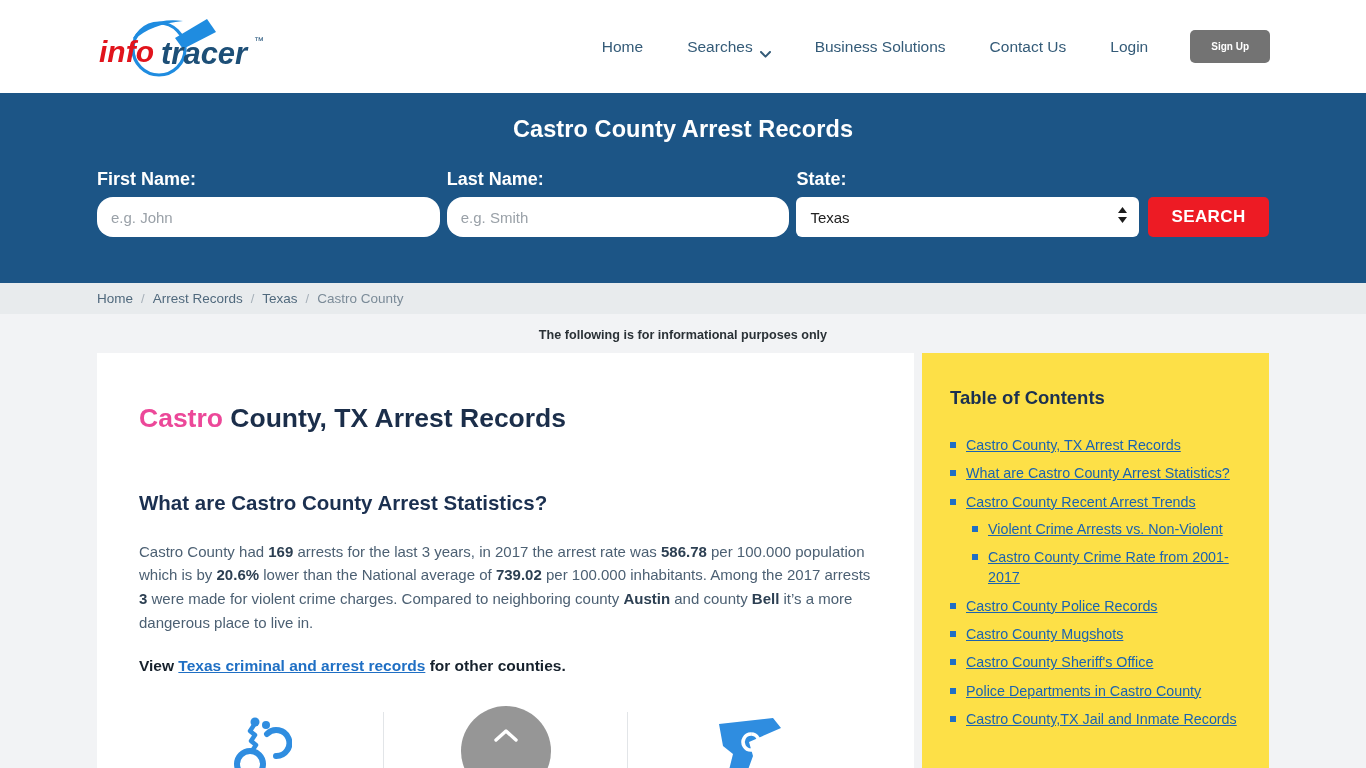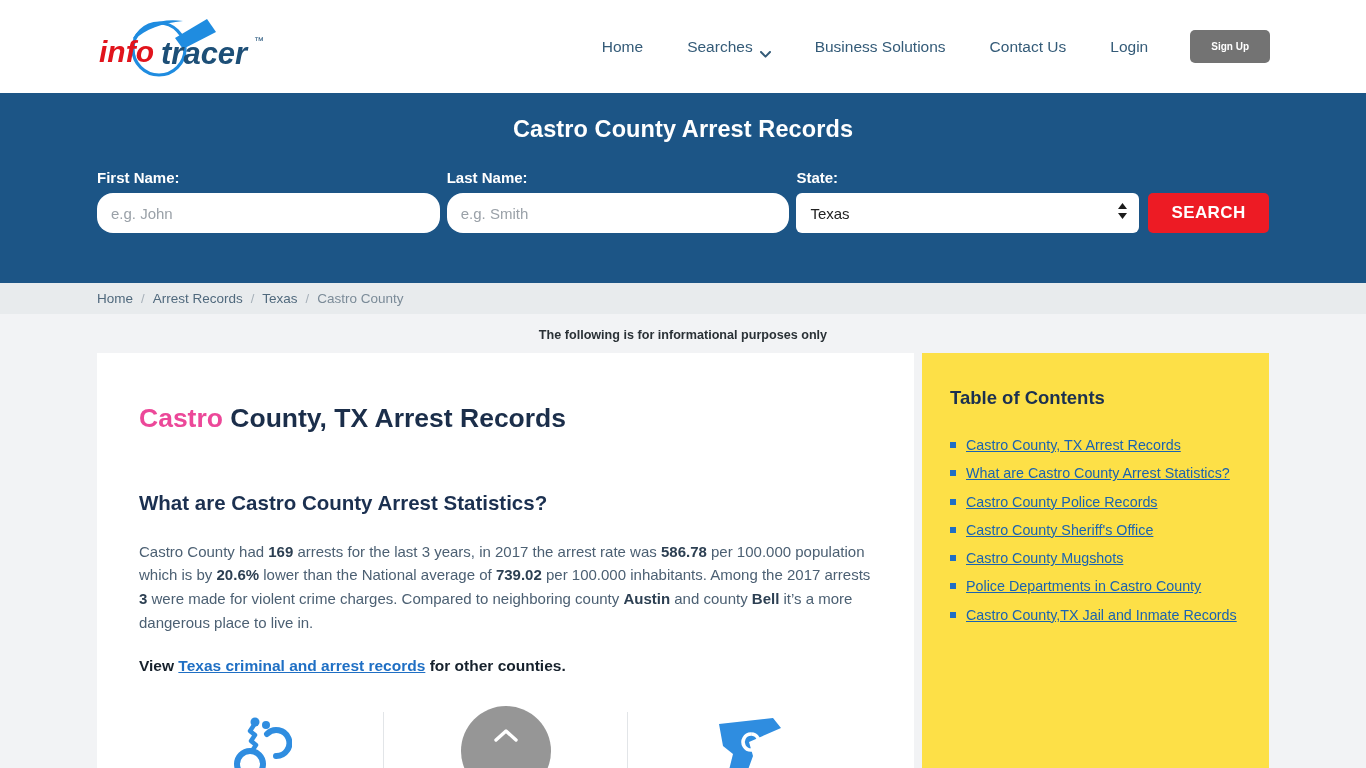--- a/index.html
+++ b/index.html
@@ -81,21 +81,21 @@
     display: flex;
     align-items: flex-end;
     gap: 0;
   }
   .field-group { display: flex; flex-direction: column; }
   .field-group.first { width: 343px; margin-right: 7px; }
   .field-group.last  { width: 343px; margin-right: 7px; }
   .field-group.state { width: 343px; margin-right: 9px; }
   .field-label {
     color: #ffffff;
-    font-size: 15px;
+    font-size: 18px;
     font-weight: bold;
     margin-bottom: 7px;
   }
   .field-input {
     height: 40px;
     border-radius: 16px;
     border: none;
     background: #fff;
     padding: 0 14px;
     font-size: 15px;
@@ -451,39 +451,59 @@
         </div>
       </li>
 
       <li>
         <div class="toc-row">
           <span class="bullet"></span>
           <a class="toc-link">What are Castro County Arrest Statistics?</a>
         </div>
       </li>
 
+      <li>
+        <div class="toc-row">
+          <span class="bullet"></span>
+          <a class="toc-link">Castro County Recent Arrest Trends</a>
+        </div>
+        <ul class="toc-sub">
+          <li>
+            <div class="toc-row nested">
+              <span class="bullet"></span>
+              <a class="toc-link">Violent Crime Arrests vs. Non-Violent</a>
+            </div>
+          </li>
+          <li>
+            <div class="toc-row nested">
+              <span class="bullet"></span>
+              <a class="toc-link">Castro County Crime Rate from 2001-2017</a>
+            </div>
+          </li>
+        </ul>
+      </li>
 
       <li>
         <div class="toc-row">
           <span class="bullet"></span>
           <a class="toc-link">Castro County Police Records</a>
         </div>
       </li>
 
       <li>
         <div class="toc-row">
           <span class="bullet"></span>
+          <a class="toc-link">Castro County Mugshots</a>
+        </div>
+      </li>
+
+      <li>
+        <div class="toc-row">
+          <span class="bullet"></span>
           <a class="toc-link">Castro County Sheriff's Office</a>
-        </div>
-      </li>
-
-      <li>
-        <div class="toc-row">
-          <span class="bullet"></span>
-          <a class="toc-link">Castro County Mugshots</a>
         </div>
       </li>
 
       <li>
         <div class="toc-row">
           <span class="bullet"></span>
           <a class="toc-link">Police Departments in Castro County</a>
         </div>
       </li>
 

